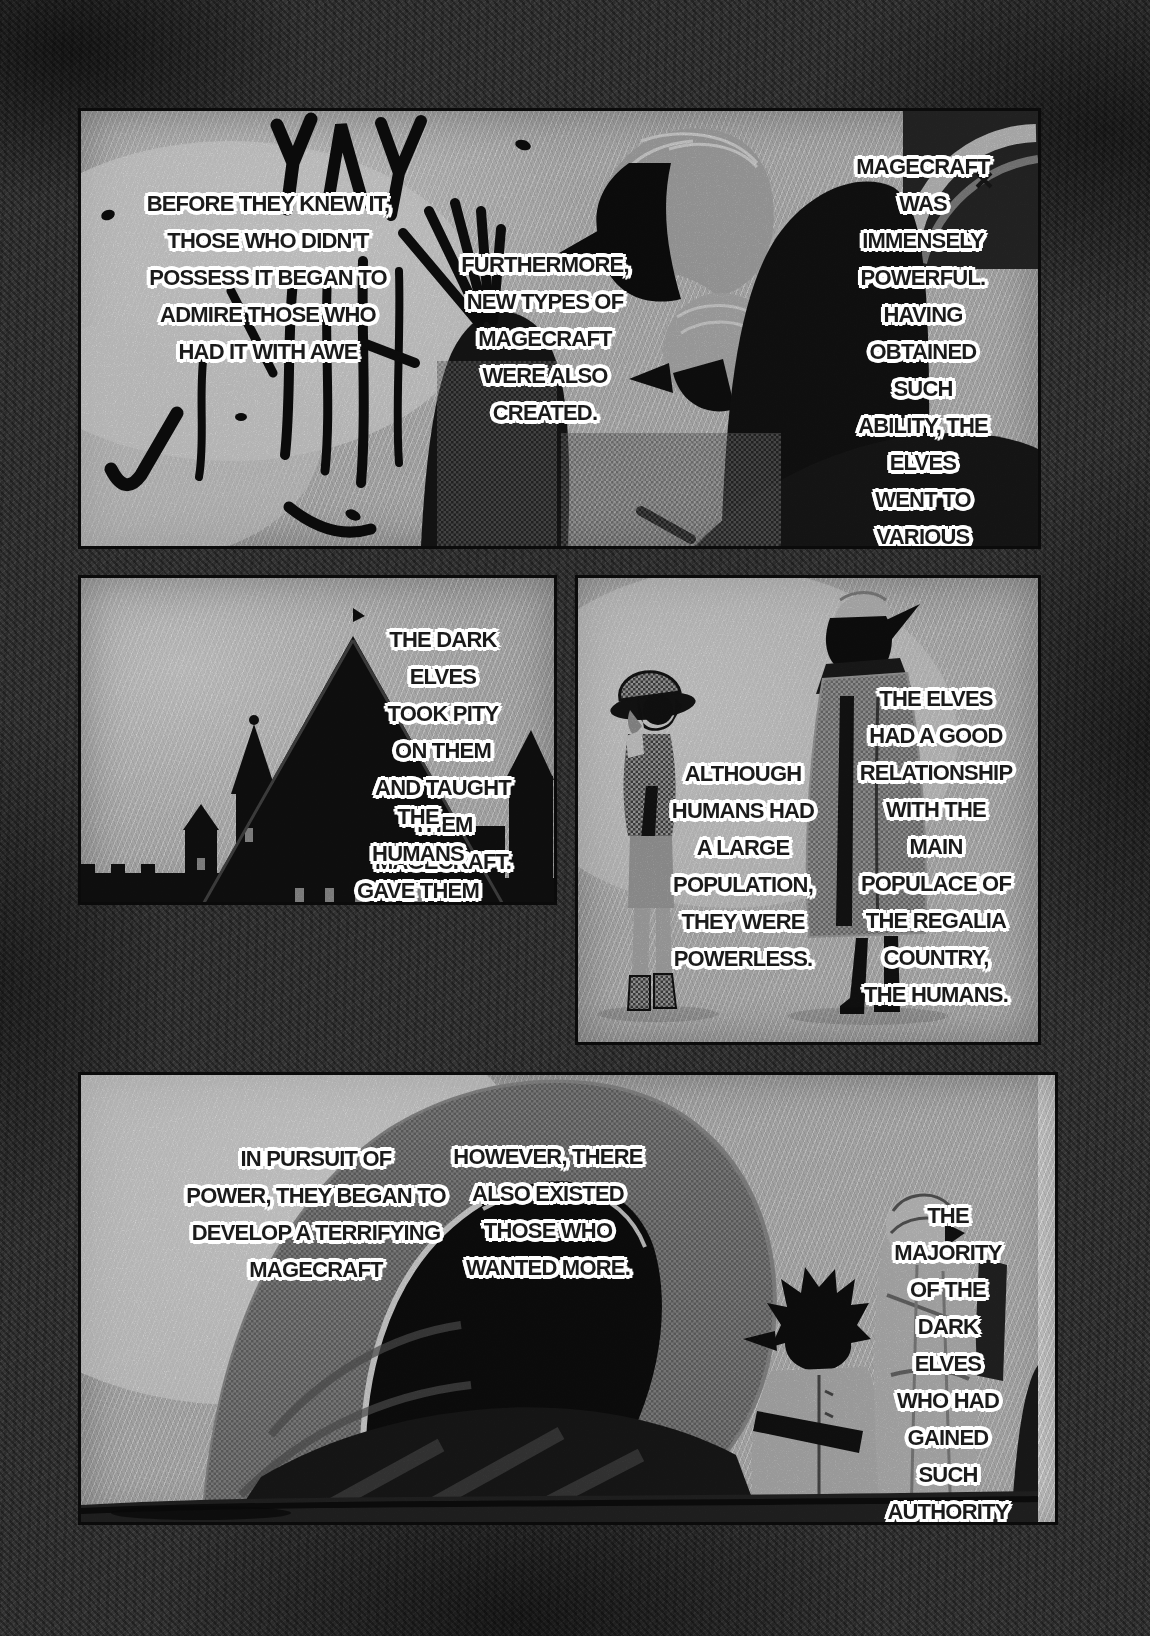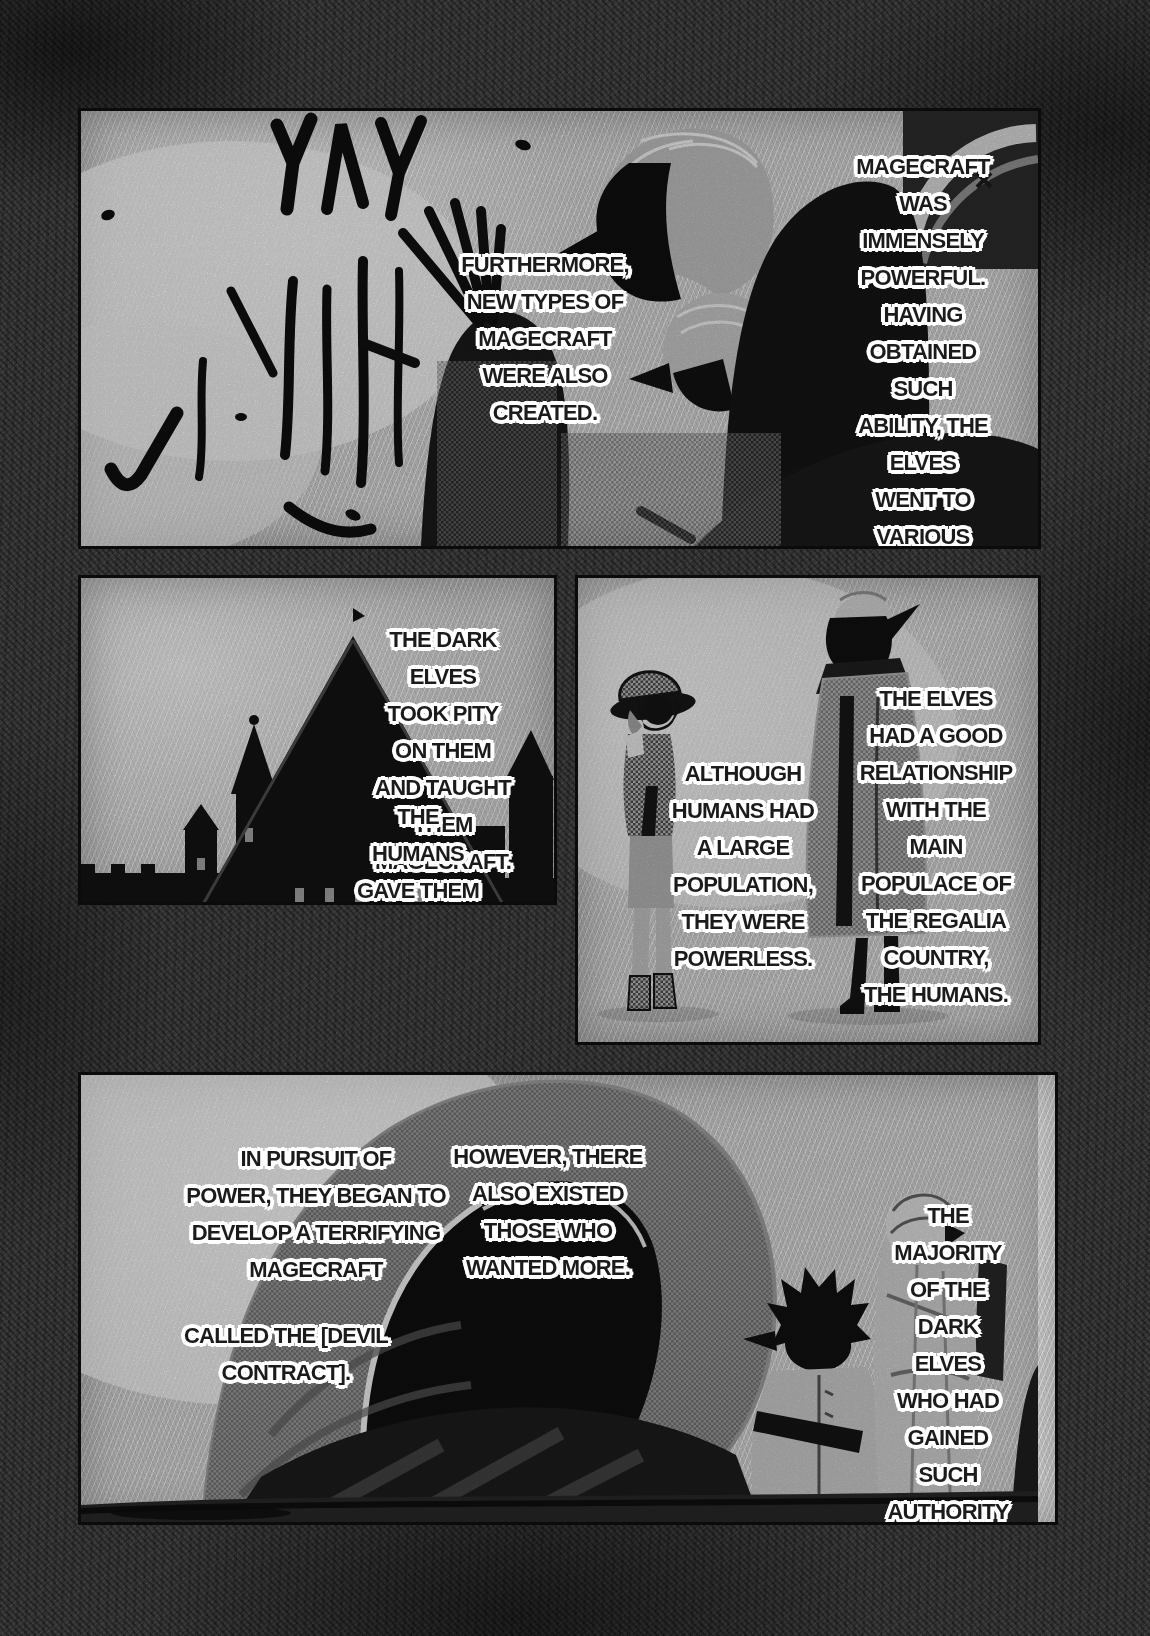--- a/index.html
+++ b/index.html
@@ -118,20 +118,25 @@
         <rect x="356" y="250" width="120" height="185" fill="url(#ck1)" opacity="0.45"></rect>
       </g>
 
       <g>
         <path d="M 640,435 C 645,300 655,180 700,120 C 730,80 777,60 812,76 C 842,96 852,150 847,435 Z" fill="#141414"></path>
         <path d="M 614,435 L 957,435 L 957,338 C 876,300 716,328 614,435 Z" fill="#1a1a1a"></path>
         <rect x="480" y="322" width="220" height="113" fill="url(#ck1)" opacity="0.5"></rect>
       </g>
       <rect width="957" height="435" filter="url(#g1)" opacity="0.2"></rect>
     </svg>
+    <div class="txt" style="left:187px;top:74px;">BEFORE THEY KNEW IT,
+THOSE WHO DIDN'T
+POSSESS IT BEGAN TO
+ADMIRE THOSE WHO
+HAD IT WITH AWE</div>
     <div class="txt" style="left:464px;top:135px;">FURTHERMORE,
 NEW TYPES OF
 MAGECRAFT
 WERE ALSO
 CREATED.</div>
     <div class="txt" style="left:842px;top:37px;">MAGECRAFT
 WAS IMMENSELY
 POWERFUL.
 HAVING OBTAINED
 SUCH ABILITY, THE
@@ -313,22 +318,20 @@
         <path d="M 0,430 C 200,418 500,424 957,416 L 957,447 L 0,447 Z" fill="#262626"></path>
         <path d="M 0,436 C 240,426 560,430 957,424" stroke="#0e0e0e" stroke-width="6" fill="none"></path>
         <ellipse cx="120" cy="438" rx="90" ry="7" fill="#0c0c0c" opacity="0.8"></ellipse>
       </g>
       <rect width="957" height="447" filter="url(#g4)" opacity="0.2"></rect>
     </svg>
     <div class="txt" style="left:235px;top:65px;">IN PURSUIT OF
 POWER, THEY BEGAN TO
 DEVELOP A TERRIFYING
 MAGECRAFT</div>
-    <div class="txt" style="left:205px;top:242px;">CALLED THE [DEVIL
-CONTRACT].</div>
     <div class="txt" style="left:867px;top:122px;">THE MAJORITY
 OF THE DARK
 ELVES WHO HAD
 GAINED SUCH
 AUTHORITY
 WERE
 SATISFIED.</div>
     <div class="txt" style="left:467px;top:63px;">HOWEVER, THERE
 ALSO EXISTED
 THOSE WHO

